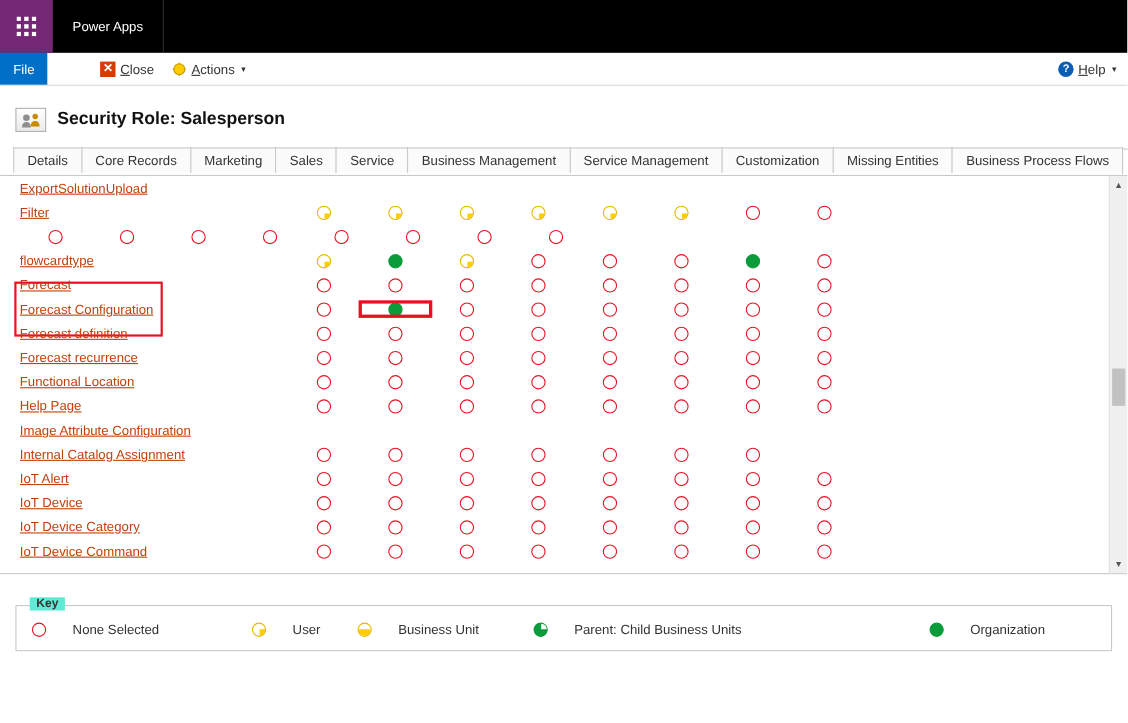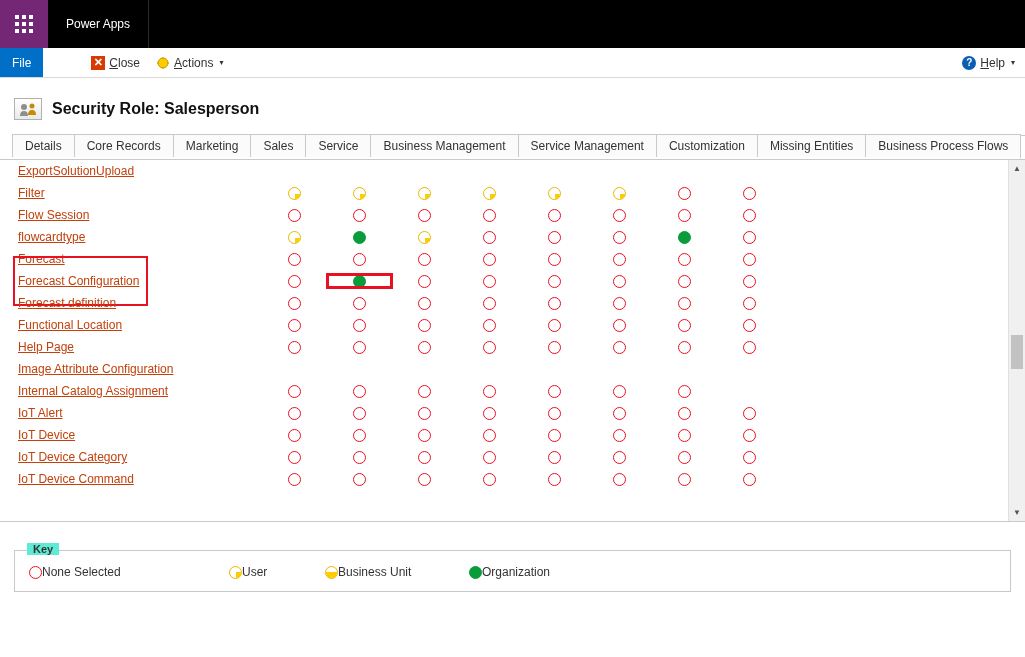--- a/index.html
+++ b/index.html
@@ -338,26 +338,26 @@
       font-weight: bold;
       color: #333;
     }
     .legend-items {
       display: flex;
       align-items: center;
     }
     .legend-item {
       display: flex;
       align-items: center;
-      gap: 0;
+      gap: 24px;
       font-size: 12px;
     }
     .legend-item:nth-child(1){ width: 200px; }
     .legend-item:nth-child(2){ width: 96px; }
-    .legend-item:nth-child(3){ width: 144px; }
+    .legend-item:nth-child(3){ width: 160px; }
     .legend-item:nth-child(4){ width: 360px; }
     .legend-item:nth-child(5){ }
   </style>
 </head>
 <body>
 
 <div class="app-header">
   <div class="waffle">
     <svg viewBox="0 0 18 18">
       <rect x="0" y="0" width="4" height="4" fill="#fff"></rect>
@@ -439,21 +439,20 @@
           <div class="priv-cell"><span class="p-icon p-user"></span></div>
           <div class="priv-cell"><span class="p-icon p-user"></span></div>
           <div class="priv-cell"><span class="p-icon p-user"></span></div>
           <div class="priv-cell"><span class="p-icon p-user"></span></div>
           <div class="priv-cell"><span class="p-icon p-user"></span></div>
           <div class="priv-cell"><span class="p-icon p-none"></span></div>
           <div class="priv-cell"><span class="p-icon p-none"></span></div>
         </div>
       </div>
       <div class="entity-row">
-        <div class="entity-label">Flow Session</div>
         <div class="priv-cells">
           <div class="priv-cell"><span class="p-icon p-none"></span></div>
           <div class="priv-cell"><span class="p-icon p-none"></span></div>
           <div class="priv-cell"><span class="p-icon p-none"></span></div>
           <div class="priv-cell"><span class="p-icon p-none"></span></div>
           <div class="priv-cell"><span class="p-icon p-none"></span></div>
           <div class="priv-cell"><span class="p-icon p-none"></span></div>
           <div class="priv-cell"><span class="p-icon p-none"></span></div>
           <div class="priv-cell"><span class="p-icon p-none"></span></div>
         </div>
@@ -494,20 +493,33 @@
           <div class="priv-cell"><span class="p-icon p-none"></span></div>
           <div class="priv-cell"><span class="p-icon p-none"></span></div>
           <div class="priv-cell"><span class="p-icon p-none"></span></div>
           <div class="priv-cell"><span class="p-icon p-none"></span></div>
           <div class="priv-cell"><span class="p-icon p-none"></span></div>
           <div class="priv-cell"><span class="p-icon p-none"></span></div>
         </div>
       </div>
       <div class="entity-row">
         <div class="entity-label">Forecast definition</div>
+        <div class="priv-cells">
+          <div class="priv-cell"><span class="p-icon p-none"></span></div>
+          <div class="priv-cell"><span class="p-icon p-none"></span></div>
+          <div class="priv-cell"><span class="p-icon p-none"></span></div>
+          <div class="priv-cell"><span class="p-icon p-none"></span></div>
+          <div class="priv-cell"><span class="p-icon p-none"></span></div>
+          <div class="priv-cell"><span class="p-icon p-none"></span></div>
+          <div class="priv-cell"><span class="p-icon p-none"></span></div>
+          <div class="priv-cell"><span class="p-icon p-none"></span></div>
+        </div>
+      </div>
+      <div class="entity-row">
+        <div class="entity-label">Forecast recurrence</div>
         <div class="priv-cells">
           <div class="priv-cell"><span class="p-icon p-none"></span></div>
           <div class="priv-cell"><span class="p-icon p-none"></span></div>
           <div class="priv-cell"><span class="p-icon p-none"></span></div>
           <div class="priv-cell"><span class="p-icon p-none"></span></div>
           <div class="priv-cell"><span class="p-icon p-none"></span></div>
           <div class="priv-cell"><span class="p-icon p-none"></span></div>
           <div class="priv-cell"><span class="p-icon p-none"></span></div>
           <div class="priv-cell"><span class="p-icon p-none"></span></div>
         </div>
@@ -626,17 +638,21 @@
       </div>
       <div class="legend-item">
         <span class="p-icon p-user"></span>
         <span>User</span>
       </div>
       <div class="legend-item">
         <span class="p-icon p-bu"></span>
         <span>Business Unit</span>
       </div>
       <div class="legend-item">
+        <span class="p-icon p-parent"></span>
+        <span>Parent: Child Business Units</span>
+      </div>
+      <div class="legend-item">
         <span class="p-icon p-org"></span>
         <span>Organization</span>
       </div>
     </div>
 </fieldset>
 
 </body></html>

